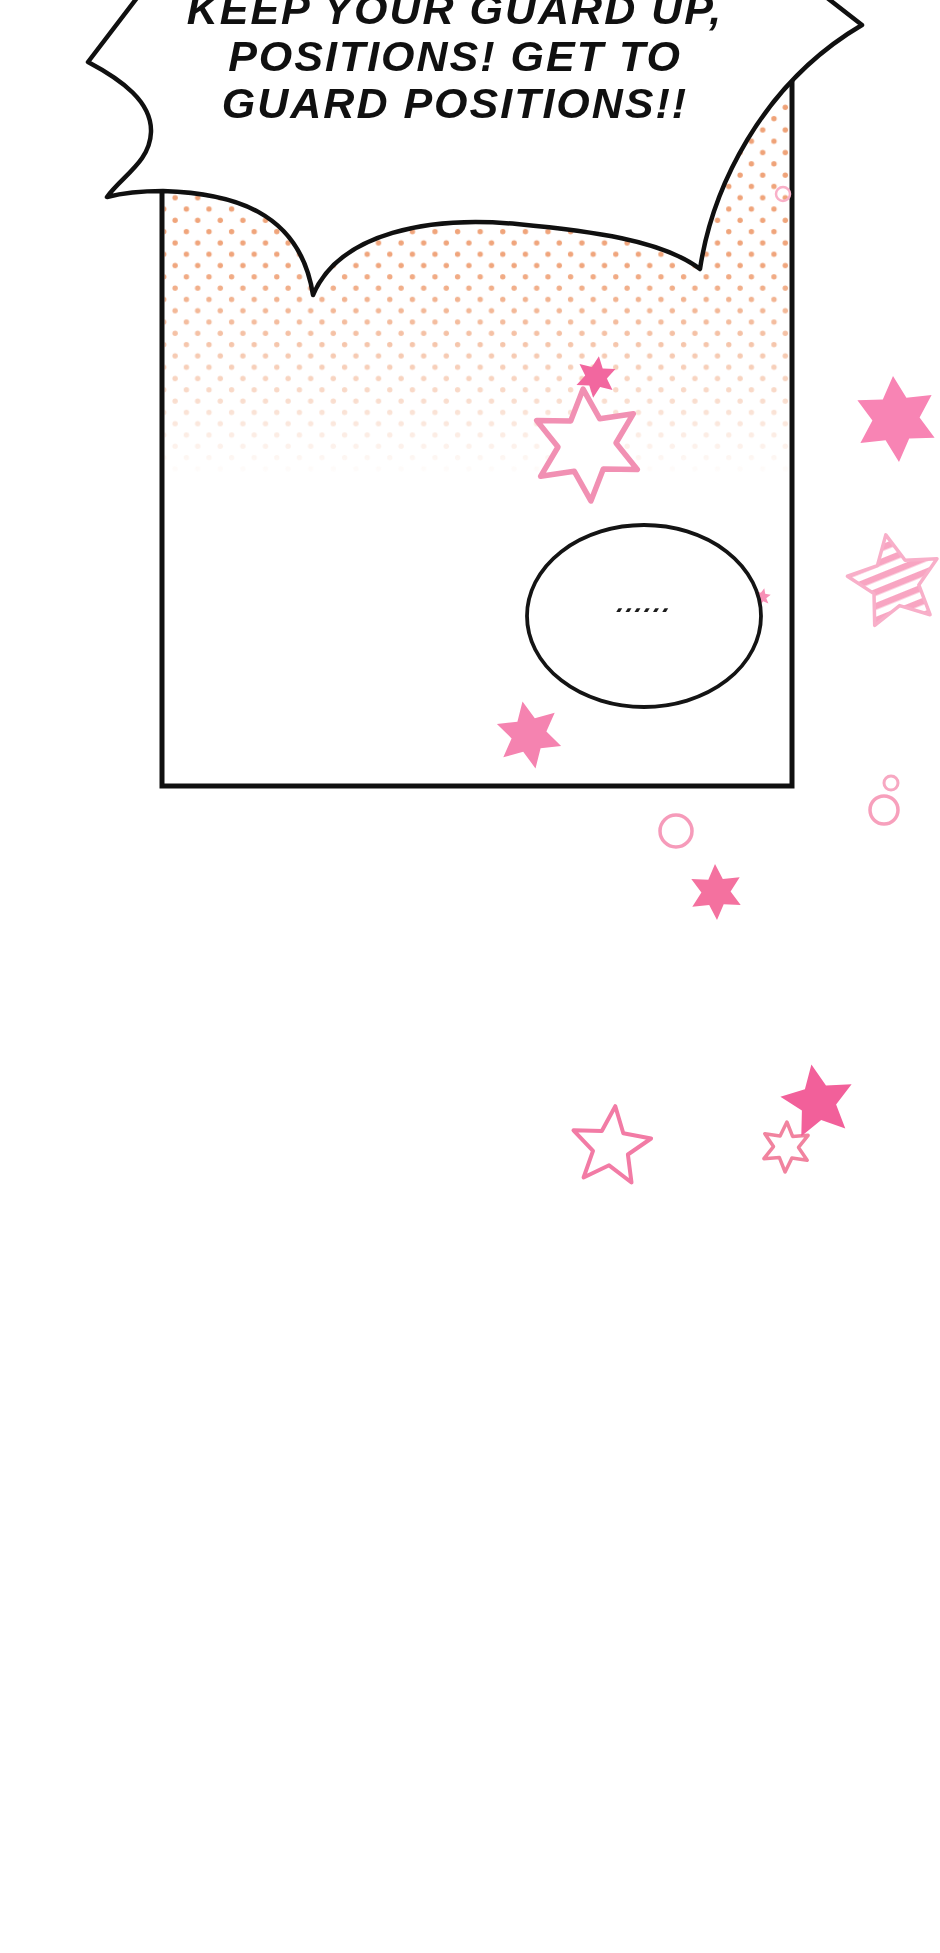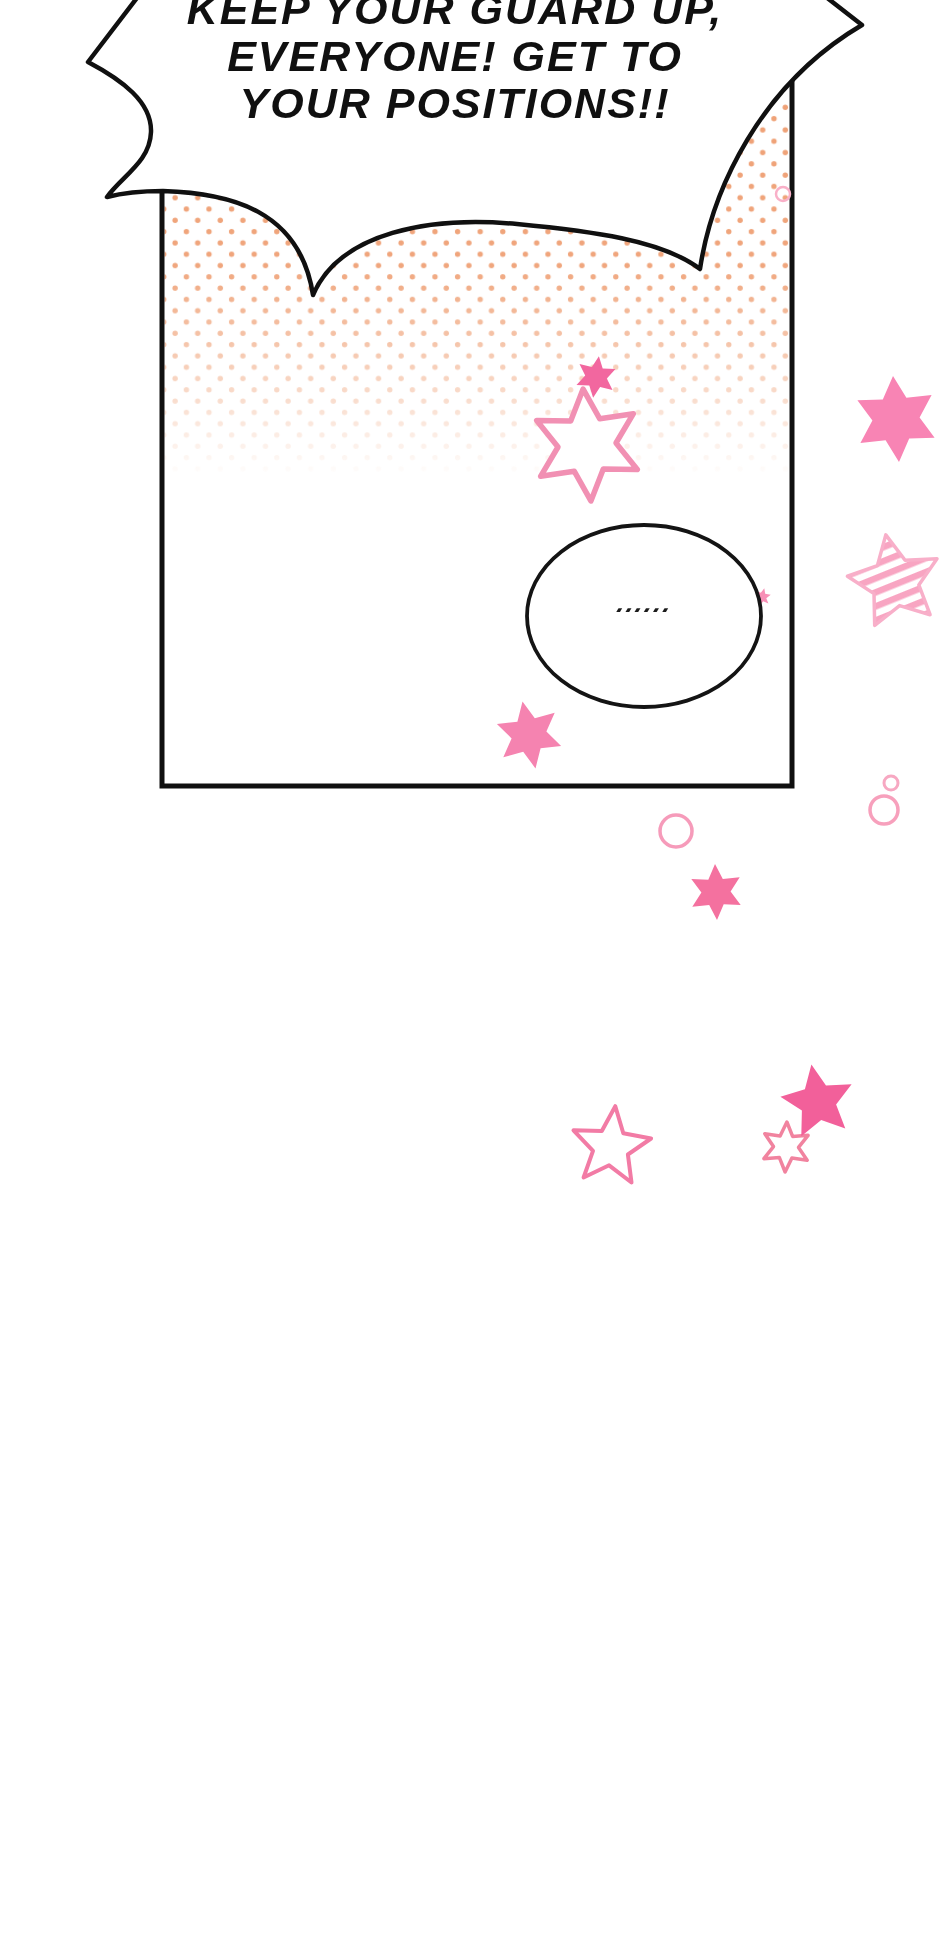--- a/index.html
+++ b/index.html
@@ -101,17 +101,17 @@
       <polygon points="811.4,1064.6 826.0,1085.6 851.6,1084.2 836.1,1104.5 845.3,1128.4 821.2,1120.0 801.3,1136.2 801.9,1110.6 780.4,1096.7 804.9,1089.3" fill="#F2609A" stroke-linejoin="round"></polygon>
       <circle cx="783" cy="194" r="7" fill="none" stroke="#F9B0C8" stroke-width="2.5"></circle>
       <circle cx="676" cy="831" r="16" fill="none" stroke="#F69BBA" stroke-width="3.5"></circle>
       <circle cx="891" cy="783" r="7" fill="none" stroke="#F7A8C2" stroke-width="3"></circle>
       <circle cx="884" cy="810" r="14" fill="none" stroke="#F7A0BC" stroke-width="3.5"></circle>
     </g>
 </svg>
 
 <div class="speech-text">
   <span class="line">KEEP YOUR GUARD UP,</span>
-  <span class="line">EVERYONE! GET TO</span>
-  <span class="line">YOUR POSITIONS!!</span>
+  <span class="line">POSITIONS! GET TO</span>
+  <span class="line">GUARD POSITIONS!!</span>
 </div>
 
 <div class="ellipsis-text">......</div>
 
 </body></html>

